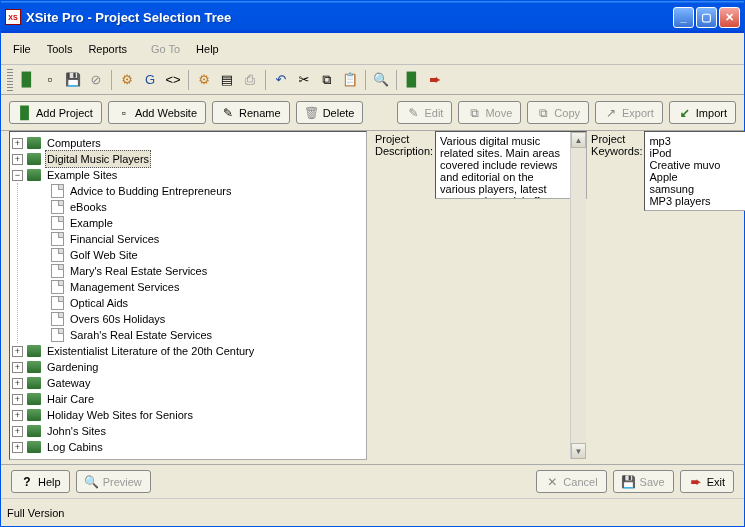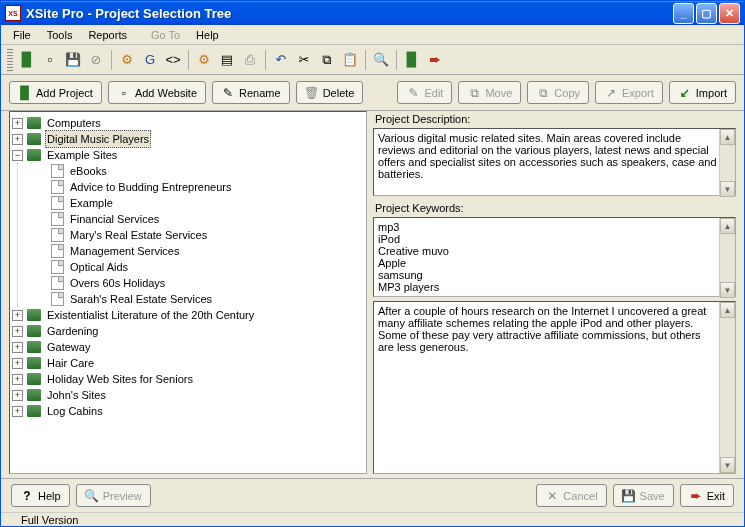--- a/index.html
+++ b/index.html
@@ -1,25 +1,25 @@
 <!DOCTYPE html>
 <html><head>
 <meta charset="utf-8">
 <style>
 * { box-sizing: border-box; margin: 0; padding: 0; }
 body { font-family: Tahoma, Arial, sans-serif; font-size: 11px; background: #ece9d8; overflow: hidden; }
 .window { width: 745px; height: 527px; display: flex; flex-direction: column; border: 1px solid #0054e3; background: #ece9d8; }
-.titlebar { height: 24px; background: linear-gradient(to bottom, #3b95ff 0%, #0054e3 8%, #0054e3 40%, #0050df 88%, #003dd9 100%); display: flex; align-items: center; padding: 0 4px; color: #fff; }
+.titlebar { height: 32px; background: linear-gradient(to bottom, #3b95ff 0%, #0054e3 8%, #0054e3 40%, #0050df 88%, #003dd9 100%); display: flex; align-items: center; padding: 0 4px; color: #fff; }
 .titlebar .app-icon { width: 16px; height: 16px; margin-right: 5px; background: #fff; border: 1px solid #8b0000; display: inline-flex; align-items: center; justify-content: center; font-size: 7px; font-weight: bold; color: #c00; }
 .titlebar .title { flex: 1; font-weight: bold; font-size: 13px; text-shadow: 1px 1px 1px rgba(0,0,0,0.3); }
 .win-btns { display: flex; gap: 2px; }
 .win-btn { width: 21px; height: 21px; border-radius: 3px; border: 1px solid #fff; display: flex; align-items: center; justify-content: center; font-weight: bold; color: #fff; font-size: 11px; }
 .win-min, .win-max { background: linear-gradient(to bottom, #7eb6ff, #3874d6); }
 .win-close { background: linear-gradient(to bottom, #f5a6a0, #d64e3c); }
-.menubar { height: 20px; background: #ece9d8; display: flex; align-items: center; padding: 0 4px; border-bottom: 1px solid #c0c0c0; }
+.menubar { height: 32px; background: #ece9d8; display: flex; align-items: center; padding: 0 4px; border-bottom: 1px solid #c0c0c0; }
 .menu-item { padding: 2px 8px; cursor: default; }
 .menu-item.disabled { color: #999; margin-left: 8px; }
 .toolbar { height: 30px; background: #ece9d8; border-bottom: 1px solid #aaa; display: flex; align-items: center; padding: 0 6px; gap: 1px; }
 .tb-sep { width: 1px; height: 20px; background: #aaa; margin: 0 3px; }
 .tb-handle { width: 6px; height: 22px; margin-right: 2px; background: repeating-linear-gradient(to bottom, #888 0 1px, transparent 1px 3px); }
 .tb-btn { width: 22px; height: 22px; display: flex; align-items: center; justify-content: center; border: 1px solid transparent; font-size: 13px; }
 .action-bar { background: #ece9d8; padding: 6px 8px; display: flex; gap: 6px; border-bottom: 1px solid #aaa; }
 .action-bar .spacer { flex: 1; }
 .abtn { display: inline-flex; align-items: center; gap: 4px; height: 23px; padding: 0 8px; background: #f5f4ea; border: 1px solid #888; border-radius: 3px; font-size: 11px; }
 .abtn.disabled { color: #999; }
@@ -30,30 +30,30 @@
 .tree li { white-space: nowrap; line-height: 16px; }
 .tree .row { display: flex; align-items: center; height: 16px; }
 .tree .tw { width: 11px; height: 11px; border: 1px solid #888; background: #fff; display: inline-flex; align-items: center; justify-content: center; font-size: 9px; line-height: 1; margin-right: 4px; cursor: default; color:#333; }
 .tree .tw.empty { border: none; width: 11px; }
 .tree .bicon { width: 14px; height: 12px; background: linear-gradient(to bottom, #5a9e5a, #2e6e2e); border-radius: 1px; margin-right: 4px; display:inline-block; }
 .tree .picon { width: 13px; height: 14px; background: #fff; border: 1px solid #999; position: relative; margin-right: 4px; display:inline-block; }
 .tree .picon::after { content:''; position:absolute; top:0; right:0; width:4px; height:4px; background:#ddd; border-left:1px solid #999; border-bottom:1px solid #999; }
 .tree .lbl { padding: 0 2px; }
 .tree .lbl.sel { background: #e8e4d4; border: 1px dotted #555; padding: 0 1px; }
 .tree .kids { padding-left: 18px; border-left: 1px dotted #bbb; margin-left: 5px; }
-.right-pane { flex: 1; display: flex; flex-direction: column; padding: 0 8px 4px 2px; gap: 2px; min-width:0; }
+.right-pane { flex: 1; display: flex; padding: 0 8px 4px 2px; gap: 2px; min-width:0; }
 .field-label { font-size: 11px; padding: 2px 0 1px 2px; }
 .ta-wrap { position: relative; flex-shrink: 0; }
 .ta { width: 100%; border: 1px inset #aaa; background: #fff; font-family: Tahoma, Arial; font-size: 11px; padding: 3px 18px 3px 4px; resize: none; overflow:hidden; }
 .ta-scroll { position: absolute; top: 1px; right: 1px; bottom: 1px; width: 16px; background: #e8e5d8; border-left: 1px solid #ccc; display: flex; flex-direction: column; }
 .sc-ar { height: 16px; background: linear-gradient(to bottom, #f4f4ee, #d8d6c8); border: 1px solid #b8b6a8; display:flex; align-items:center; justify-content:center; font-size:8px; color:#666; }
 .sc-tr { flex: 1; }
 .bottom-bar { background: #ece9d8; border-top: 1px solid #aaa; padding: 5px 10px; display: flex; gap: 6px; align-items: center; }
 .bottom-bar .spacer { flex: 1; }
-.statusbar { height: 14px; background: #ece9d8; border-top: 1px solid #ccc; padding: 1px 20px; font-size: 11px; display:flex; align-items:center; }
+.statusbar { height: 28px; background: #ece9d8; border-top: 1px solid #ccc; padding: 1px 6px; font-size: 11px; display:flex; align-items:center; }
 .ic-green { color:#2a7a2a; font-weight:bold; }
 .ic-red { color:#c03020; font-weight:bold; }
 .ic-blue { color:#2050a0; }
 .ic-gray { color:#888; }
 .ic-orange { color:#c07820; }
 </style>
 </head>
 <body>
 
 <div class="window">
@@ -164,42 +164,49 @@
               <div class="row">
                 <span class="tw">−</span>
                 <span class="bicon"></span>
                 <span class="lbl">Example Sites</span>
               </div>
               <ul class="kids">
                 <li>
                   <div class="row">
                     <span class="tw empty"></span>
                     <span class="picon"></span>
+                    <span class="lbl">Advice to Budding Entrepreneurs</span>
+                  </div>
+                </li>
+                <li>
+                  <div class="row">
+                    <span class="tw empty"></span>
+                    <span class="picon"></span>
                     <span class="lbl">eBooks</span>
                   </div>
                 </li>
                 <li>
                   <div class="row">
                     <span class="tw empty"></span>
                     <span class="picon"></span>
-                    <span class="lbl">Advice to Budding Entrepreneurs</span>
-                  </div>
-                </li>
-                <li>
-                  <div class="row">
-                    <span class="tw empty"></span>
-                    <span class="picon"></span>
                     <span class="lbl">Example</span>
                   </div>
                 </li>
                 <li>
                   <div class="row">
                     <span class="tw empty"></span>
                     <span class="picon"></span>
                     <span class="lbl">Financial Services</span>
+                  </div>
+                </li>
+                <li>
+                  <div class="row">
+                    <span class="tw empty"></span>
+                    <span class="picon"></span>
+                    <span class="lbl">Golf Web Site</span>
                   </div>
                 </li>
                 <li>
                   <div class="row">
                     <span class="tw empty"></span>
                     <span class="picon"></span>
                     <span class="lbl">Mary's Real Estate Services</span>
                   </div>
                 </li>
                 <li>

